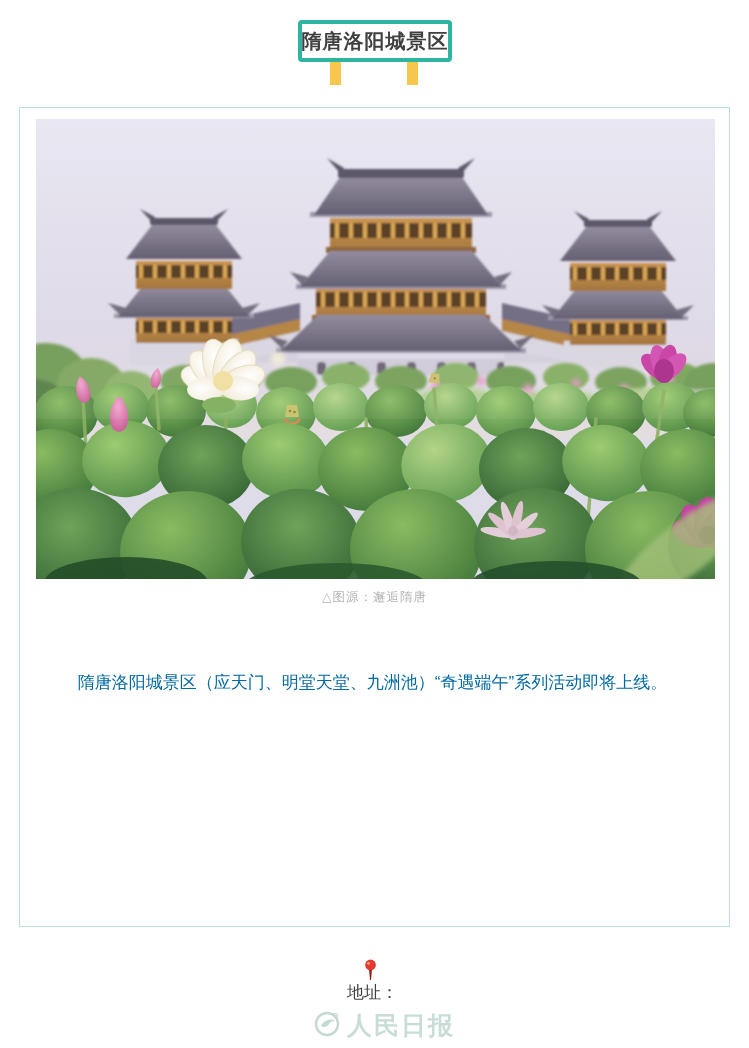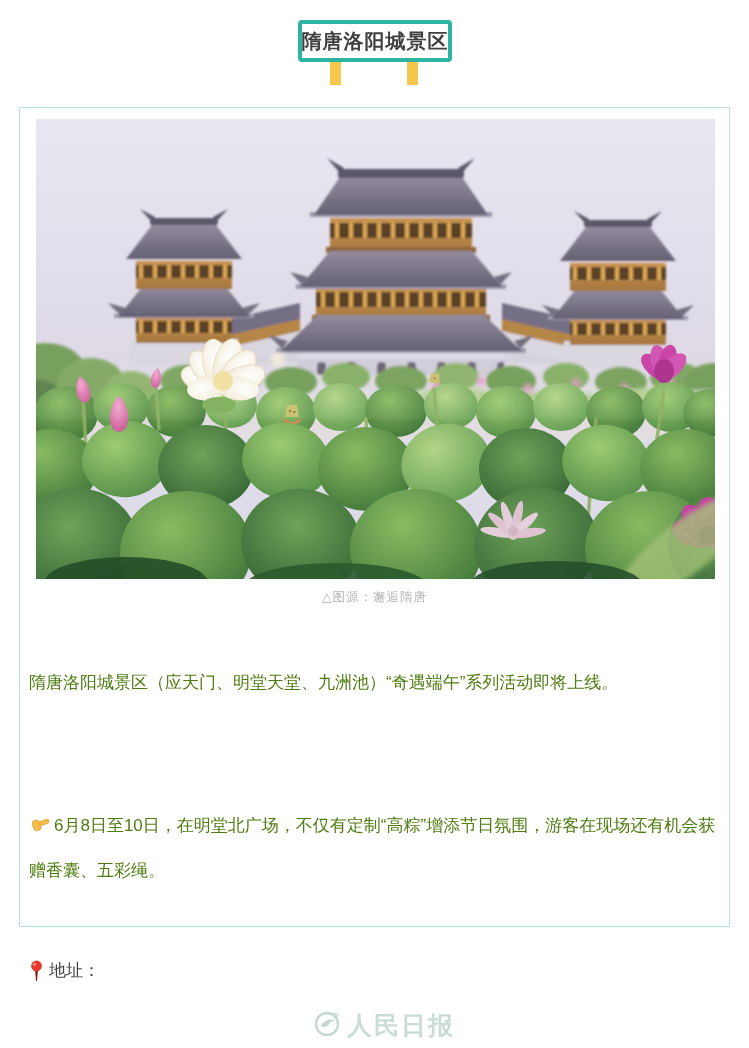--- a/index.html
+++ b/index.html
@@ -18,25 +18,25 @@
   .leg-l{left:330px}.leg-r{left:407px}
   
   .card{
     position:absolute;left:19px;top:83px;width:711px;height:820px;box-sizing:border-box;
     border:1px solid #b9e1da;background:#ffffff;z-index:1;margin-top:24px;
   }
   .photo{position:absolute;left:16px;top:11px;width:679px;height:460px;overflow:hidden;background:#dfdcea;}
   .photo svg{display:block;width:100%;height:100%;}
   .caption{position:absolute;left:0;top:481px;width:100%;text-align:center;
     font-size:12.5px;color:#b4b4b4;letter-spacing:1px;}
-  .para{position:absolute;left:9px;right:13px;font-size:17px;line-height:45px;color:#4d7c0f;}
+  .para{position:absolute;left:9px;right:13px;font-size:17px;line-height:45px;color:#0369a1;text-align:center;}
   .p-intro{top:535px}.p-b0{top:591px}.p-b1{top:678px}.p-b2{top:763px}
   .hand{display:inline-block;width:24px;height:22px;vertical-align:-4px;margin-right:1px;}
   .info{position:absolute;left:9px;right:13px;display:flex;align-items:center;
-    font-size:17px;color:#3f3f3f;white-space:nowrap;}
+    font-size:17px;color:#3f3f3f;white-space:nowrap;flex-direction:column;}
   .addr{top:851px}.tel{top:901px}
   .info .ic{display:flex;margin-right:5px;flex:none;}
   
   .wm{position:absolute;left:312px;top:1008px;display:flex;align-items:center;gap:5px;z-index:4;}
   .wm-text{font-size:25px;font-weight:bold;color:#c3d9d4;letter-spacing:2px;opacity:.9;}
 </style>
 </head>
 <body>
 
 <div class="board">
@@ -321,26 +321,20 @@
 
       <rect x="0" y="0" width="679" height="300" fill="#ffffff" opacity="0.05"></rect>
     </svg>
   </div>
 
   <div class="caption">△图源：邂逅隋唐</div>
 
   <p class="para p-intro"><span>隋唐洛阳城景区（应天门、明堂天堂、九洲池）“奇遇端午”系列活动即将上线。</span></p>
 
 
-  <p class="para p-b1"><span class="hand"><svg viewBox="0 0 24 24" width="24" height="22">
-          <g transform="rotate(70 12 12)" fill="#f6bd4a" stroke="#dd9a2e" stroke-width="0.8">
-            <rect x="6" y="13" width="11.5" height="8" rx="3.2"></rect>
-            <rect x="9.3" y="2.6" width="4.4" height="12" rx="2.2"></rect>
-          </g>
-        </svg></span><span>6月8日至10日，在明堂北广场，不仅有定制“高粽”增添节日氛围，游客在现场还有机会获赠香囊、五彩绳。</span></p>
 
 
   <div class="info addr">
     <span class="ic">
       <svg width="15" height="22" viewBox="0 0 15 22">
         <circle cx="7.5" cy="6" r="5.4" fill="#e4392c"></circle>
         <circle cx="5.5" cy="4.3" r="1.6" fill="#f2907f"></circle>
         <path d="M6.1 11 L8.9 11 L8 21 L7 21 Z" fill="#8f2016"></path>
       </svg>
     </span>

